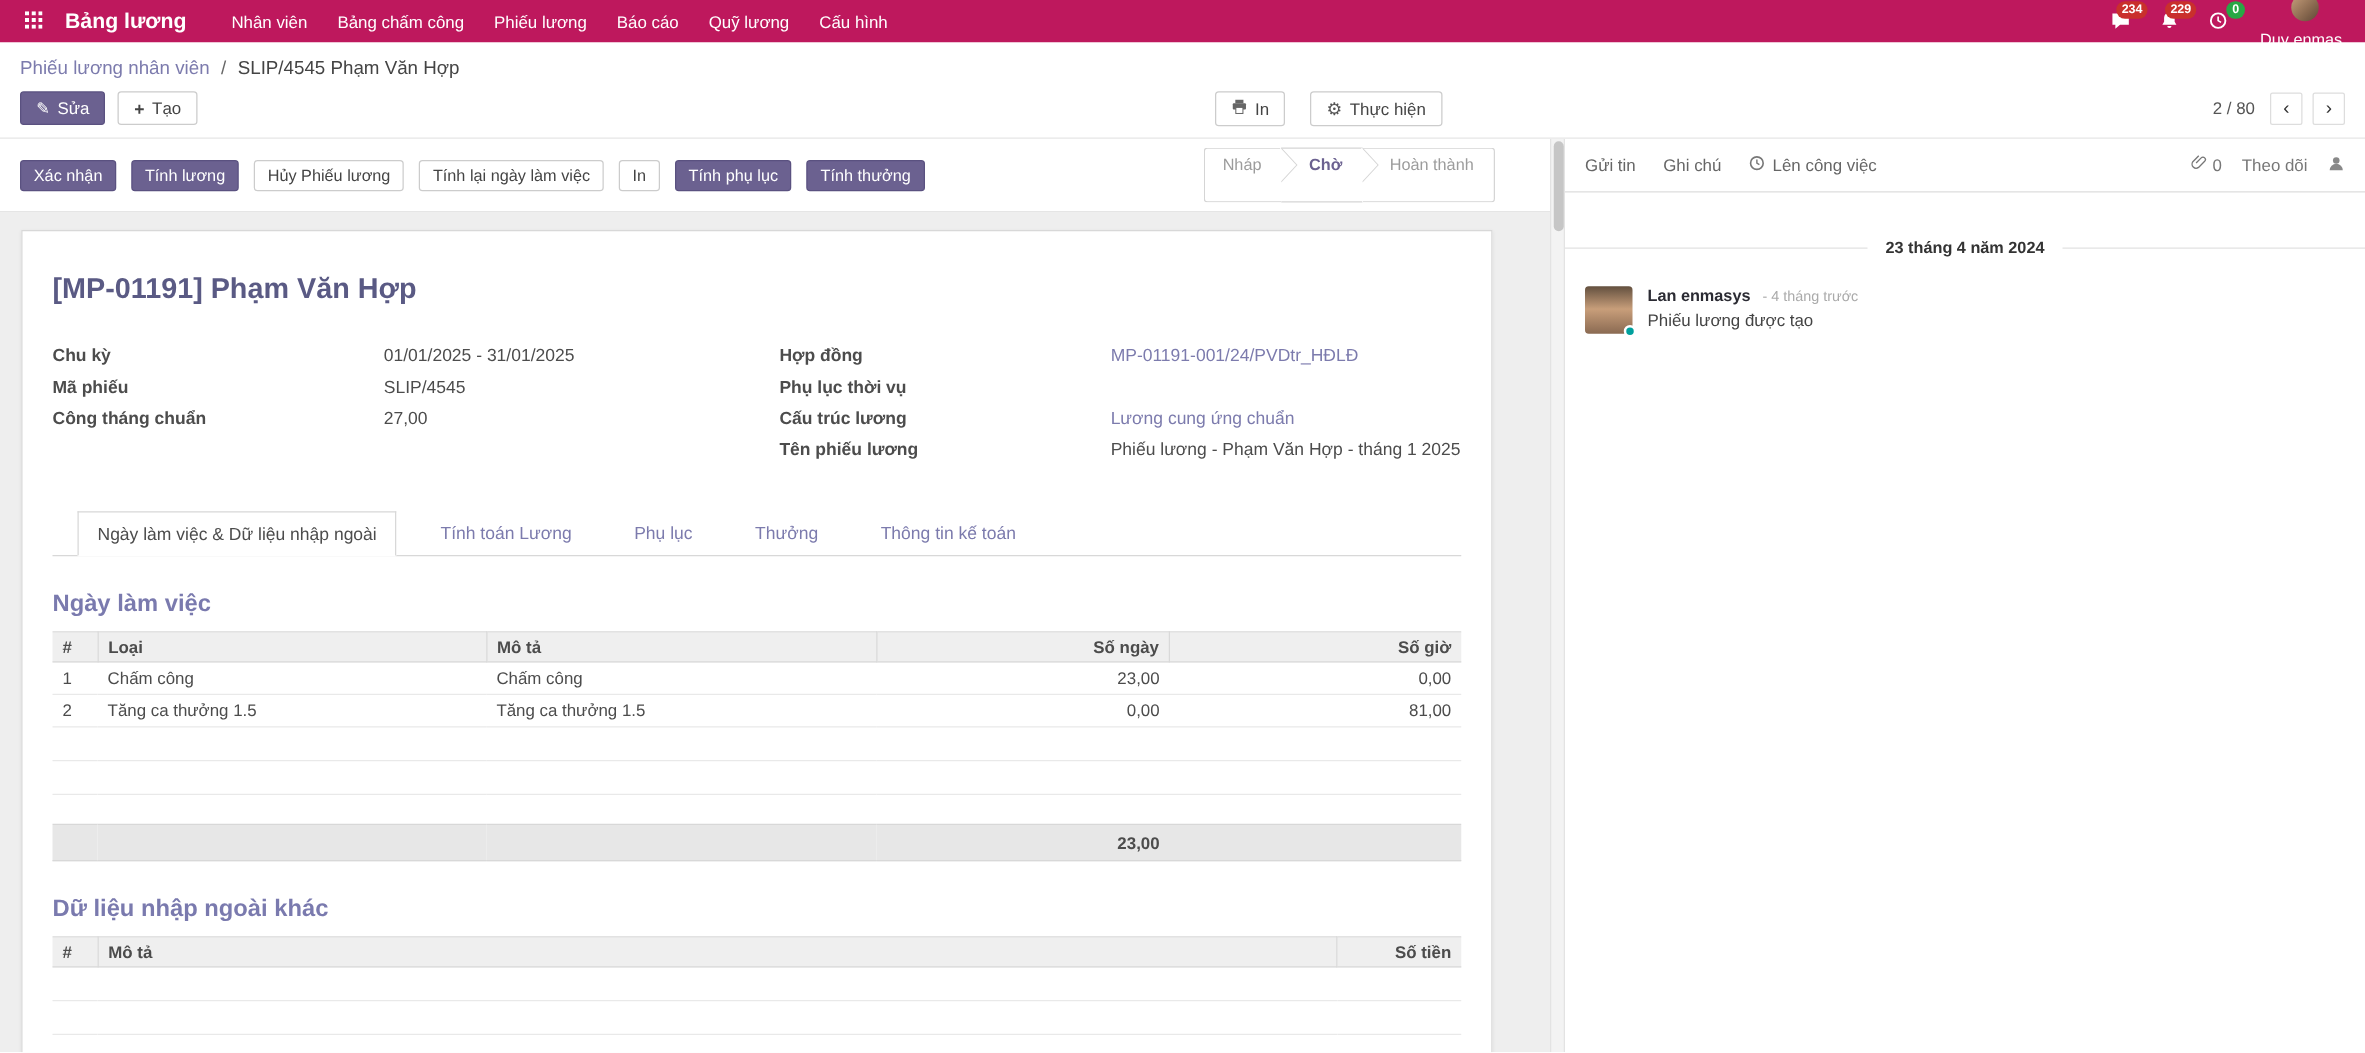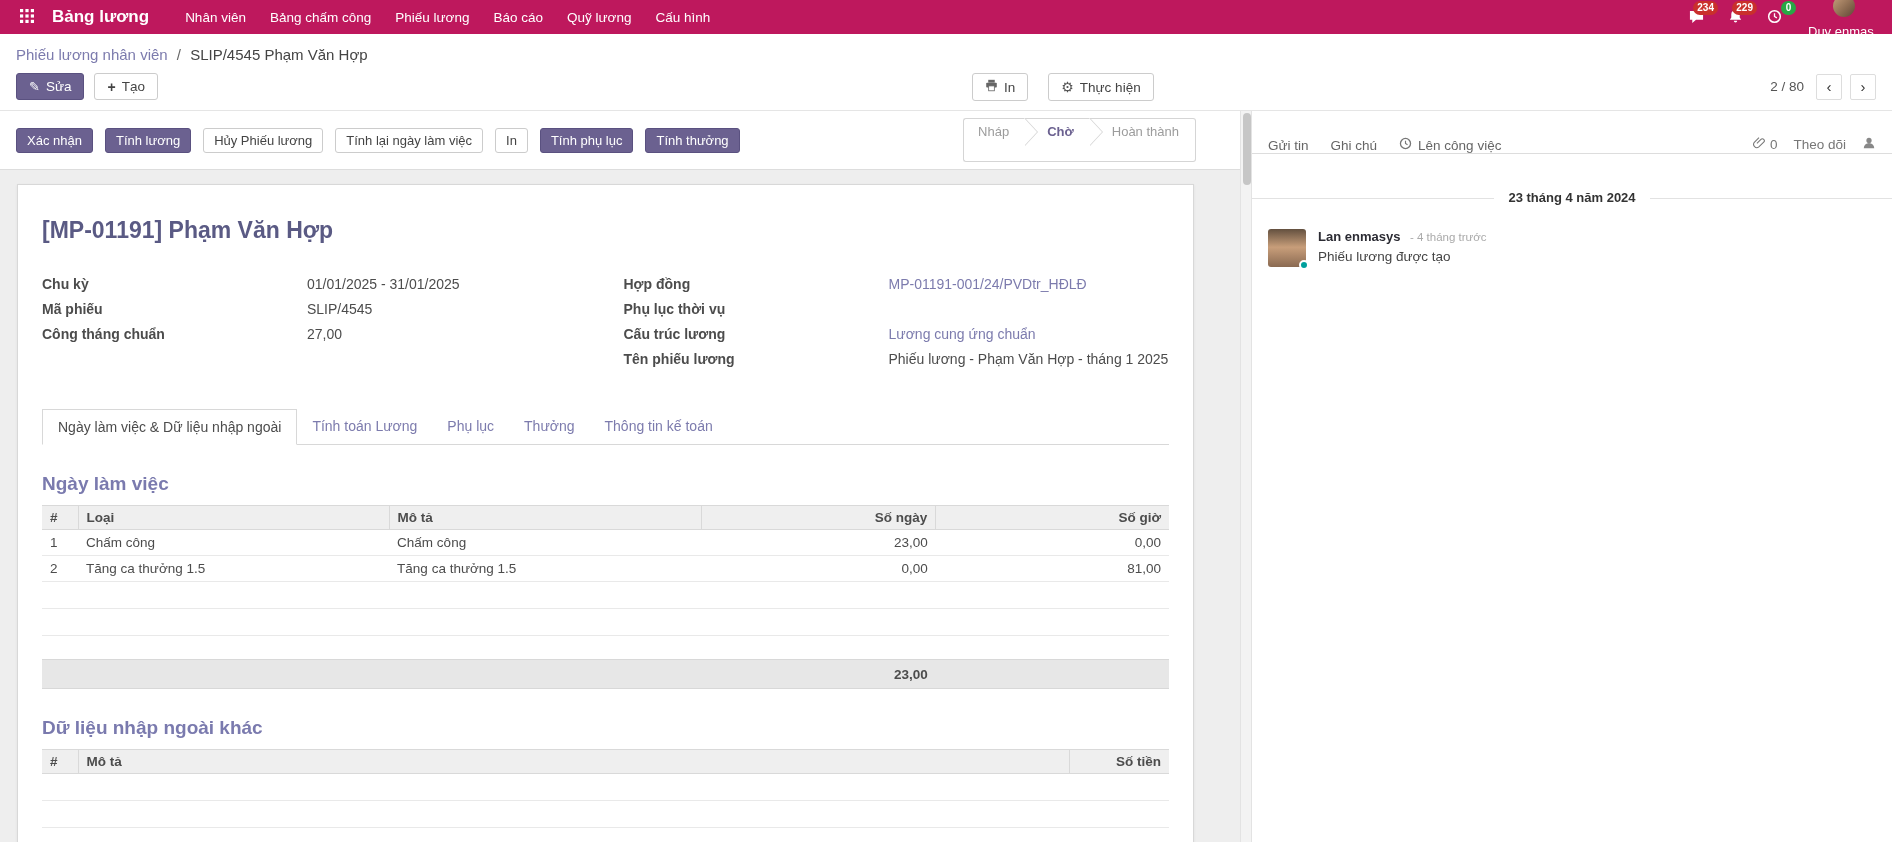--- a/index.html
+++ b/index.html
@@ -56,41 +56,41 @@
   .sheet-scroll { flex: 1; overflow: hidden; background: #eee; padding: 14px 46px 0 17px; }
   .sheet { background: #fff; border: 1px solid #d8d8d8; box-shadow: 0 1px 3px rgba(0,0,0,.06); padding: 28px 24px 40px; min-height: 980px; }
   .sheet h1 { font-size: 23px; color: #5a5a84; margin: 4px 0 28px; font-weight: bold; }
   .fields { display: grid; grid-template-columns: 1fr 1fr; column-gap: 36px; }
   .frow { display: flex; line-height: 25px; font-size: 14px; }
   .frow .lbl { width: 265px; flex-shrink: 0; font-weight: bold; color: #4c4c4c; }
   .frow .val { color: #4c4c4c; }
   .frow .val.link { color: #7c7bad; cursor: pointer; }
 
   .tabs { display: flex; border-bottom: 1px solid #d8d8d8; margin-top: 36px; }
-  .tab { padding: 9px 15px; font-size: 14px; color: #7c7bad; cursor: pointer; position: relative; top: 1px; white-space: nowrap; }
+  .tab { padding: 9px 15px; font-size: 14px; color: #7c7bad; cursor: pointer; position: relative; top: 1px; white-space: nowrap; margin-left: 20px; }
   .tab.active { border: 1px solid #d8d8d8; border-bottom: 1px solid #fff; background: #fff; color: #4c4c4c; }
 
   .section-title { font-size: 19px; color: #7a7aae; font-weight: bold; margin: 28px 0 10px; }
   table.grid { width: 100%; border-collapse: collapse; font-size: 13.5px; color: #4c4c4c; table-layout: fixed; }
   table.grid thead th { background: #efefef; border-top: 1px solid #d9d9d9; border-bottom: 1px solid #d9d9d9; border-right: 1px solid #d9d9d9; padding: 4px 8px; text-align: left; font-weight: bold; }
   table.grid thead th:last-child { border-right: none; margin-top: 36px; }
   table.grid thead th.num { text-align: right; }
   table.grid tbody td { padding: 5px 8px; border-bottom: 1px solid #e9e9e9; }
   table.grid td.num { text-align: right; }
   table.grid tr.empty td { height: 27px; }
   table.grid tr.spacer td { border-bottom: none; height: 24px; }
   table.grid tr.total td { background: #e7e7e7; border-top: 1px solid #d8d8d8; border-bottom: 1px solid #d8d8d8; font-weight: bold; height: 29px; }
 
   
   .vscroll { width: 12px; background: #f3f3f3; border-left: 1px solid #e3e3e3; border-right: 1px solid #e3e3e3; position: relative; flex-shrink: 0; }
   .vscroll .thumb { position: absolute; top: 2px; left: 2px; width: 8px; height: 72px; background: #c6c6c6; border-radius: 4px; }
 
   
   .chatter { width: 640px; background: #fff; flex-shrink: 0; display: flex; flex-direction: column; overflow: hidden; }
-  .chatter-top { height: 43px; display: flex; align-items: flex-end; padding: 0 16px; border-bottom: 1px solid #ddd; font-size: 13.5px; color: #666; flex-shrink: 0; }
+  .chatter-top { height: 43px; display: flex; align-items: center; padding: 0 16px; border-bottom: 1px solid #ddd; font-size: 13.5px; color: #666; flex-shrink: 0; }
   .chatter-tab { margin-right: 22px; cursor: pointer; display: flex; align-items: center; gap: 6px; white-space: nowrap; }
   .chatter-top-right { margin-left: auto; display: flex; align-items: center; gap: 16px; color: #777; }
   .attach { display: flex; align-items: center; gap: 4px; cursor: pointer; }
   .follow-label { cursor: pointer; }
   .date-divider { position: relative; text-align: center; margin: 36px 0 16px; }
   .date-divider::before { content: ""; position: absolute; left: 0; right: 0; top: 50%; border-top: 1px solid #e2e2e2; }
   .date-divider span { position: relative; background: #fff; padding: 0 14px; font-weight: bold; font-size: 13px; color: #333; }
   .message { display: flex; padding: 8px 16px; gap: 12px; }
   .msg-avatar { width: 38px; height: 38px; border-radius: 3px; background: linear-gradient(180deg, #63503f 0%, #c89e7a 48%, #8a6a52 100%); position: relative; flex-shrink: 0; }
   .presence { position: absolute; right: -3px; bottom: -3px; width: 10px; height: 10px; border-radius: 50%; background: #00a09d; border: 2px solid #fff; }

